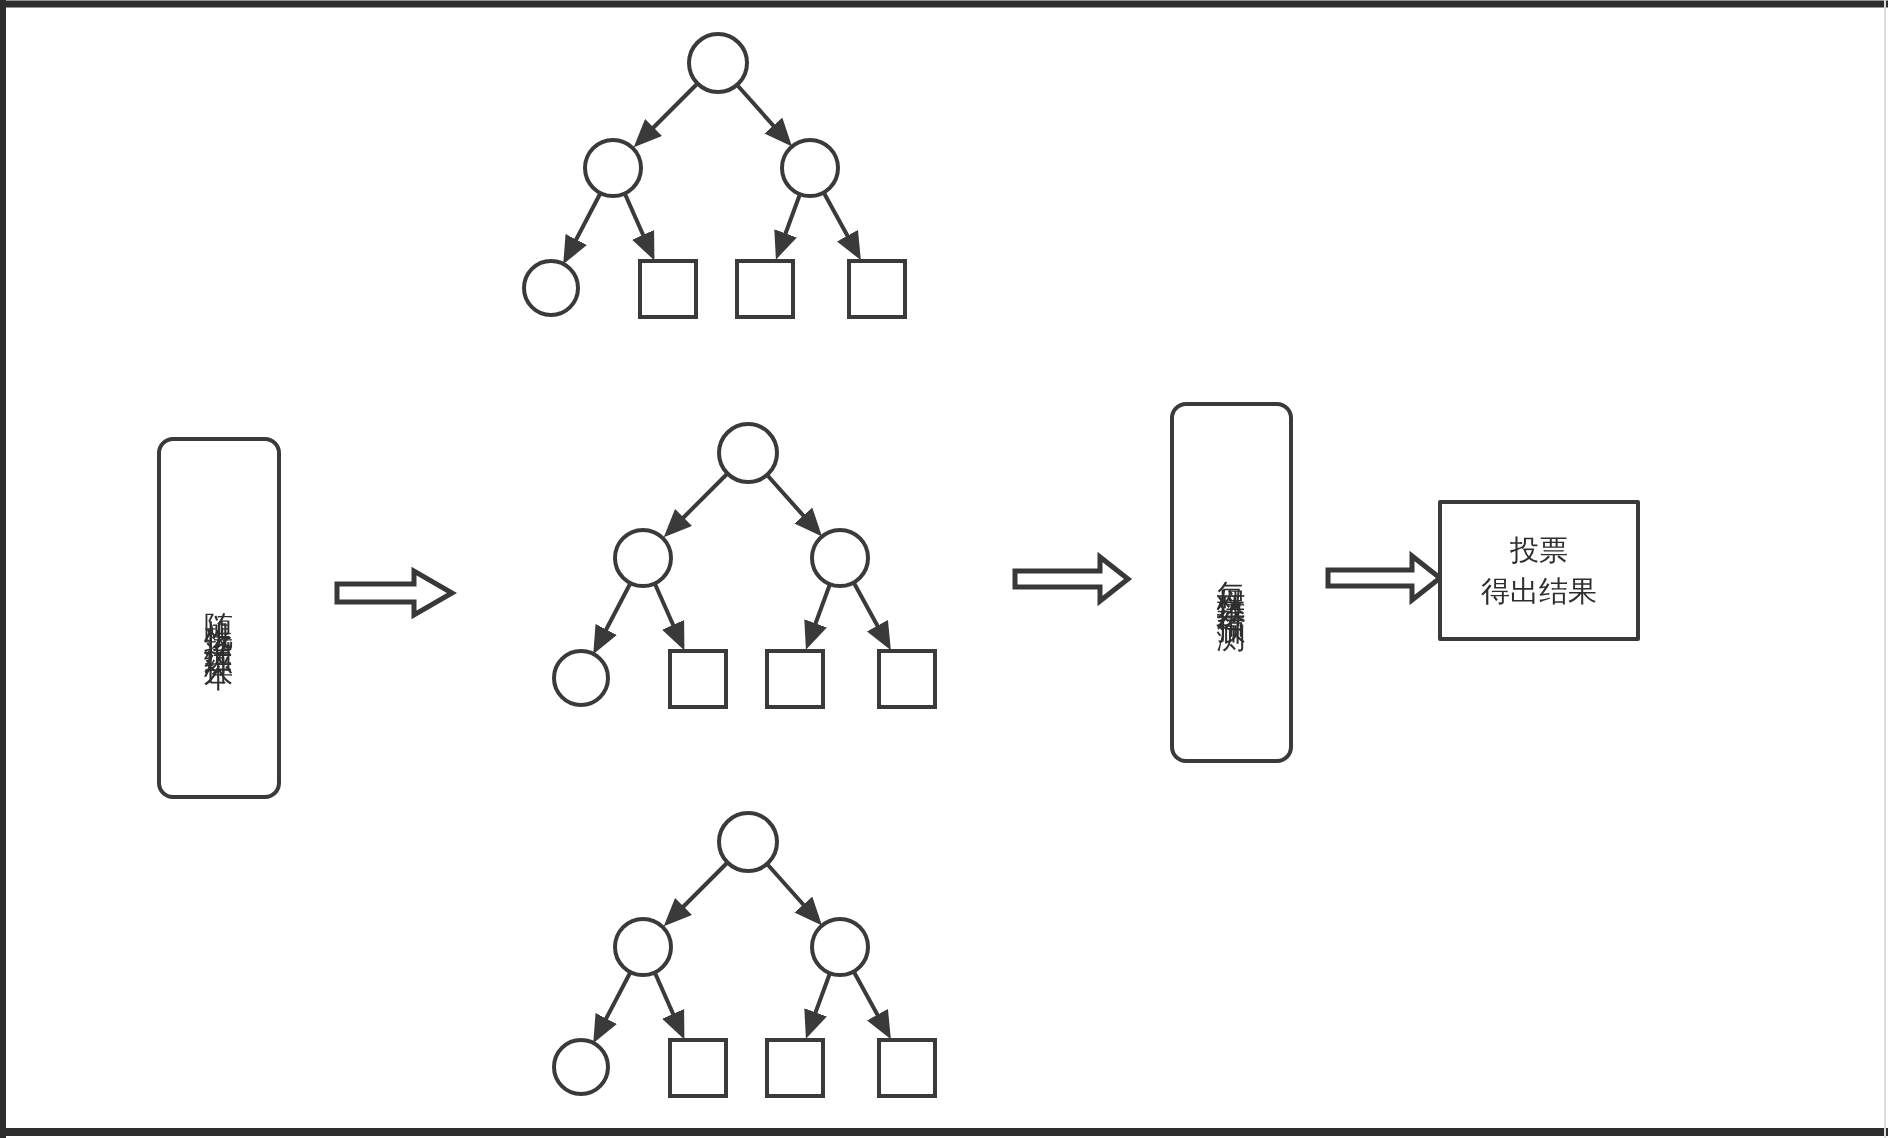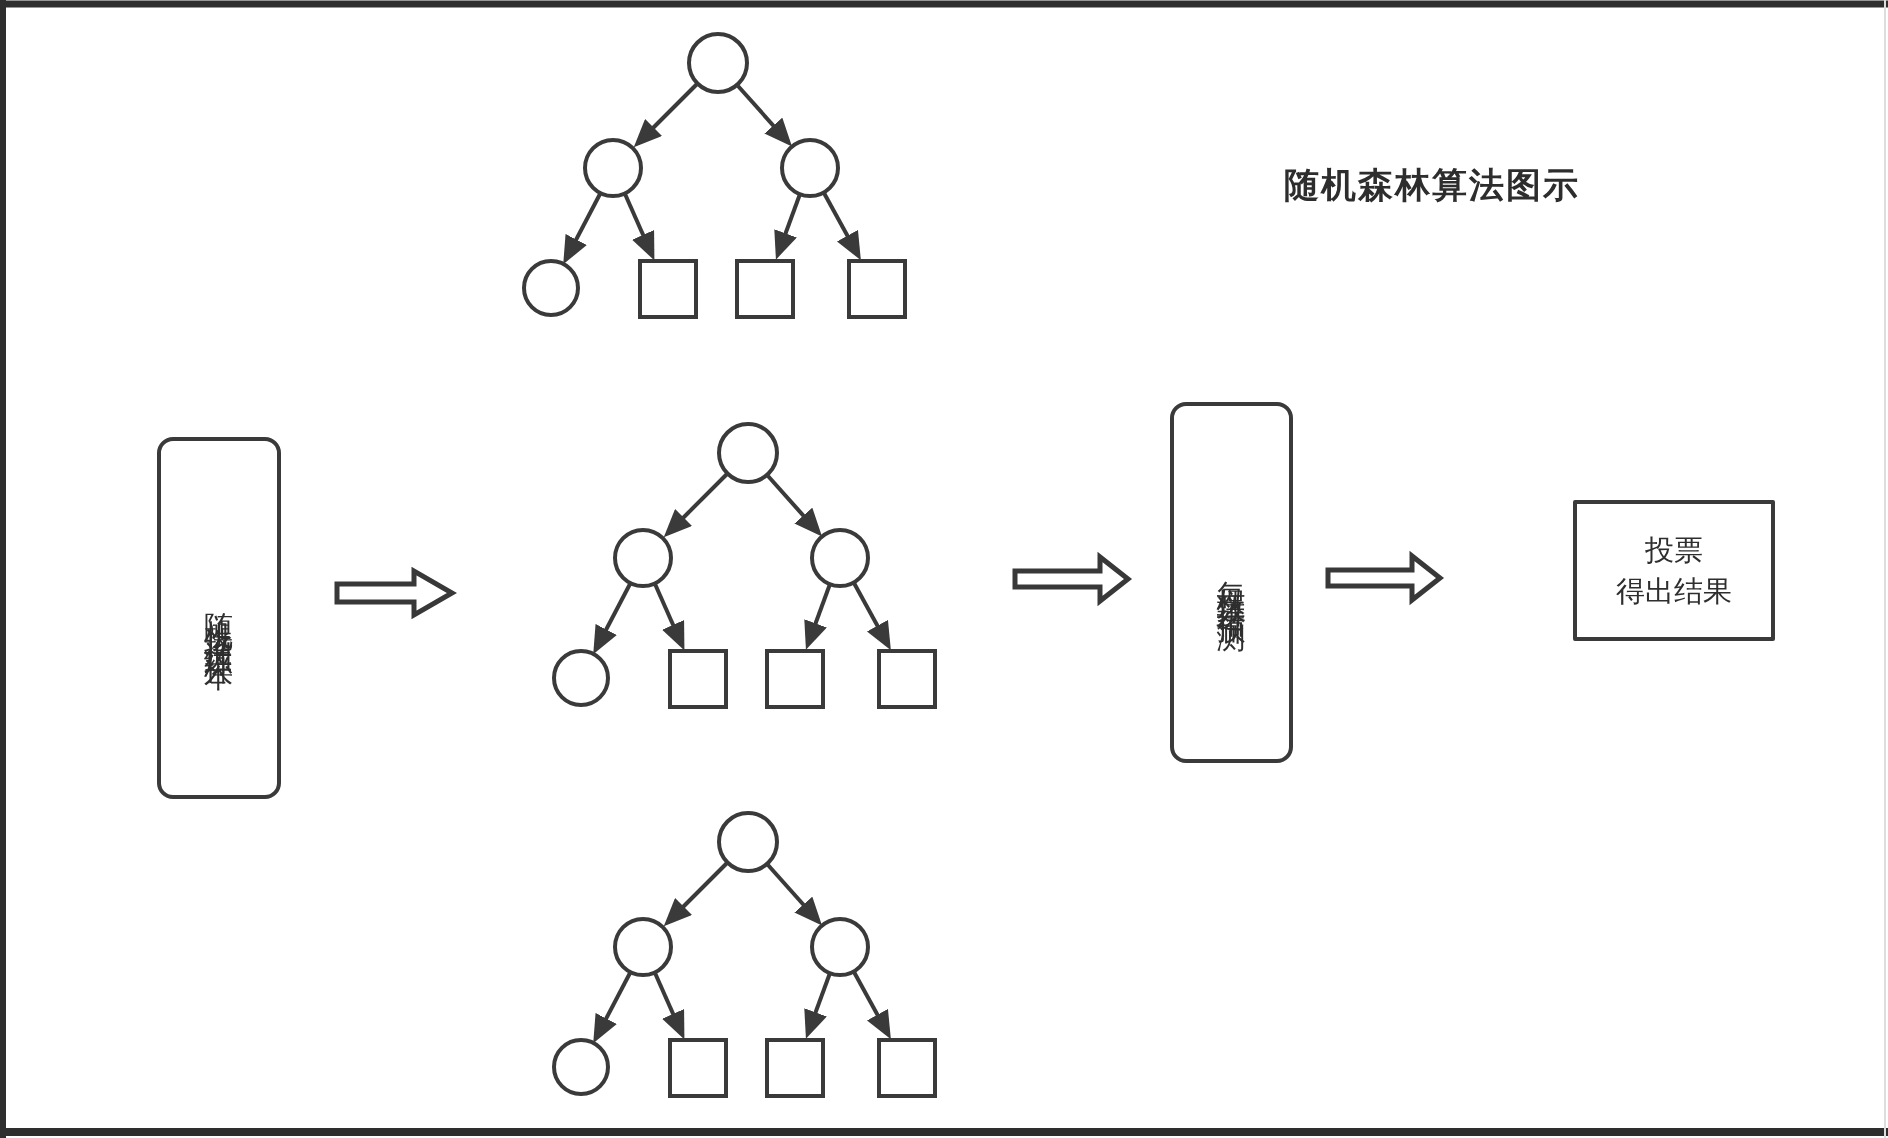--- a/index.html
+++ b/index.html
@@ -150,20 +150,19 @@
   </svg>
 
   <div class="box rounded" style="left:157px; top:437px; width:124px; height:362px;">
     <span class="vtext">随机选择训练样本</span>
   </div>
 
   <div class="box rounded" style="left:1170px; top:402px; width:123px; height:361px;">
     <span class="vtext">每棵数进行预测</span>
   </div>
 
-  <div class="box sharp" style="left:1573px; top:500px; width:202px; height:141px;">
+  <div class="box sharp" style="left:1438px; top:500px; width:202px; height:141px;">
     <span class="htext">投票
 得出结果</span>
   </div>
 
-  <div class="title">随机森林算法图示</div>
 
 </div>
 
 </body></html>

